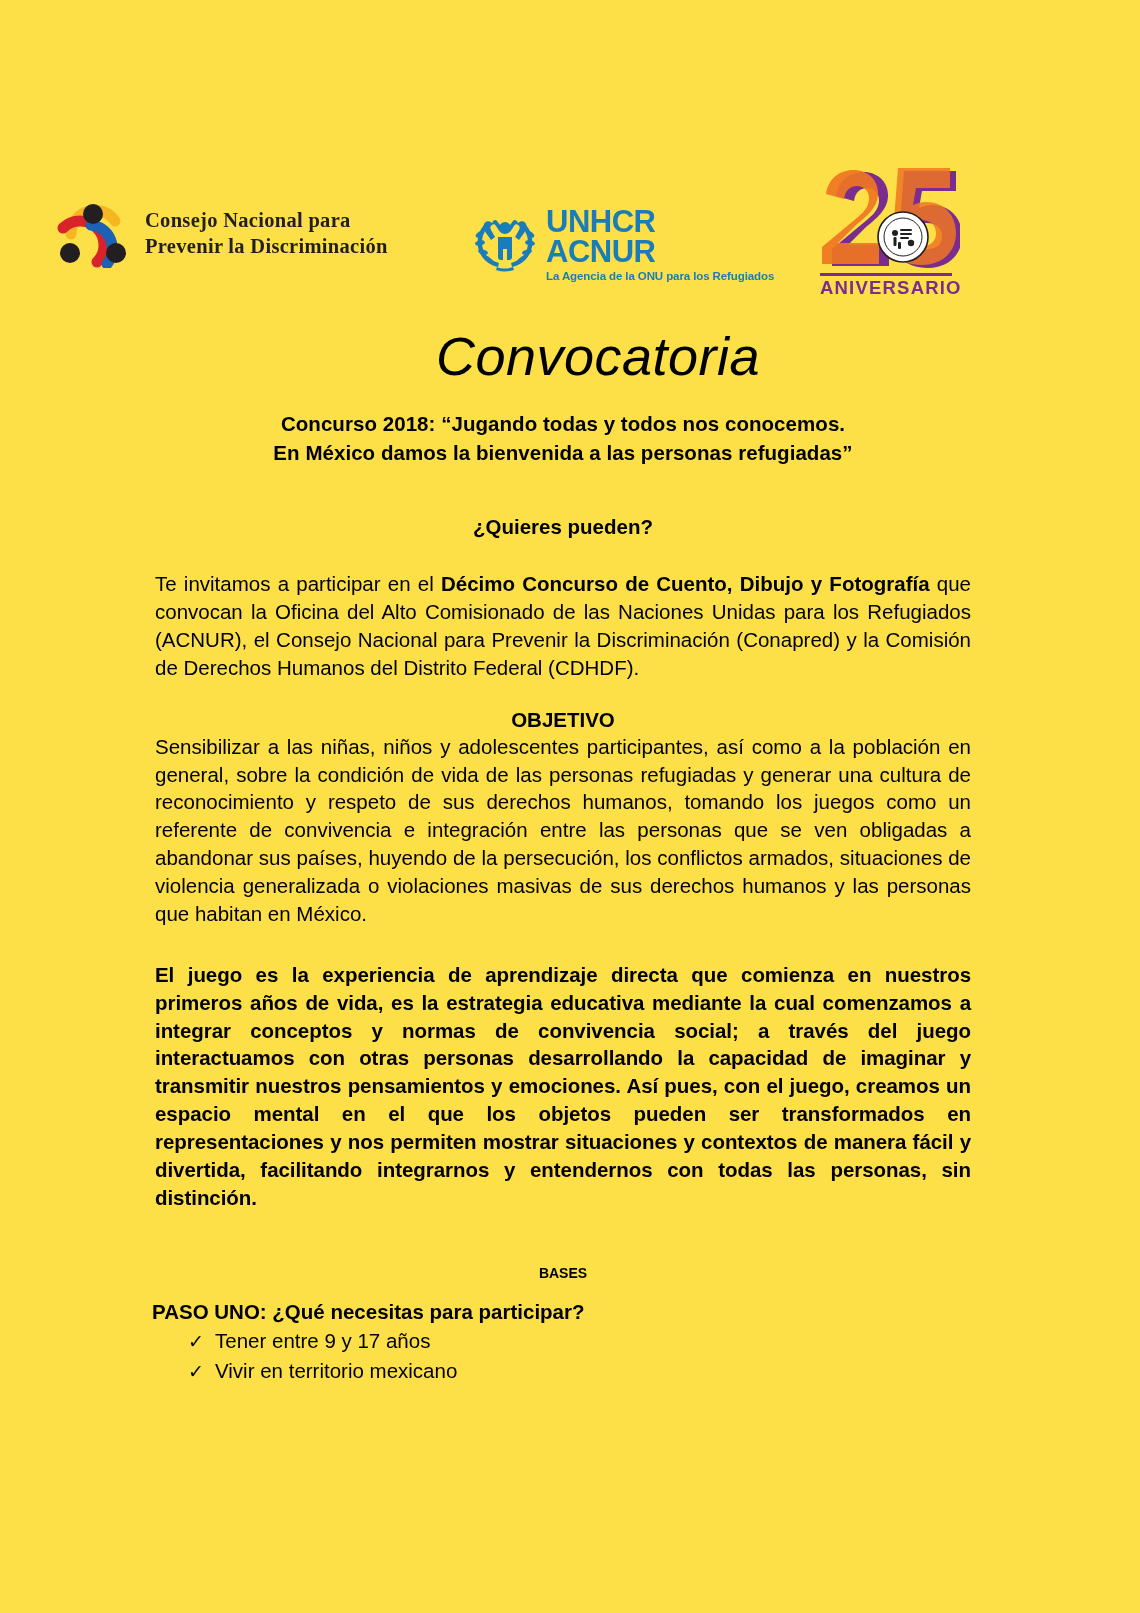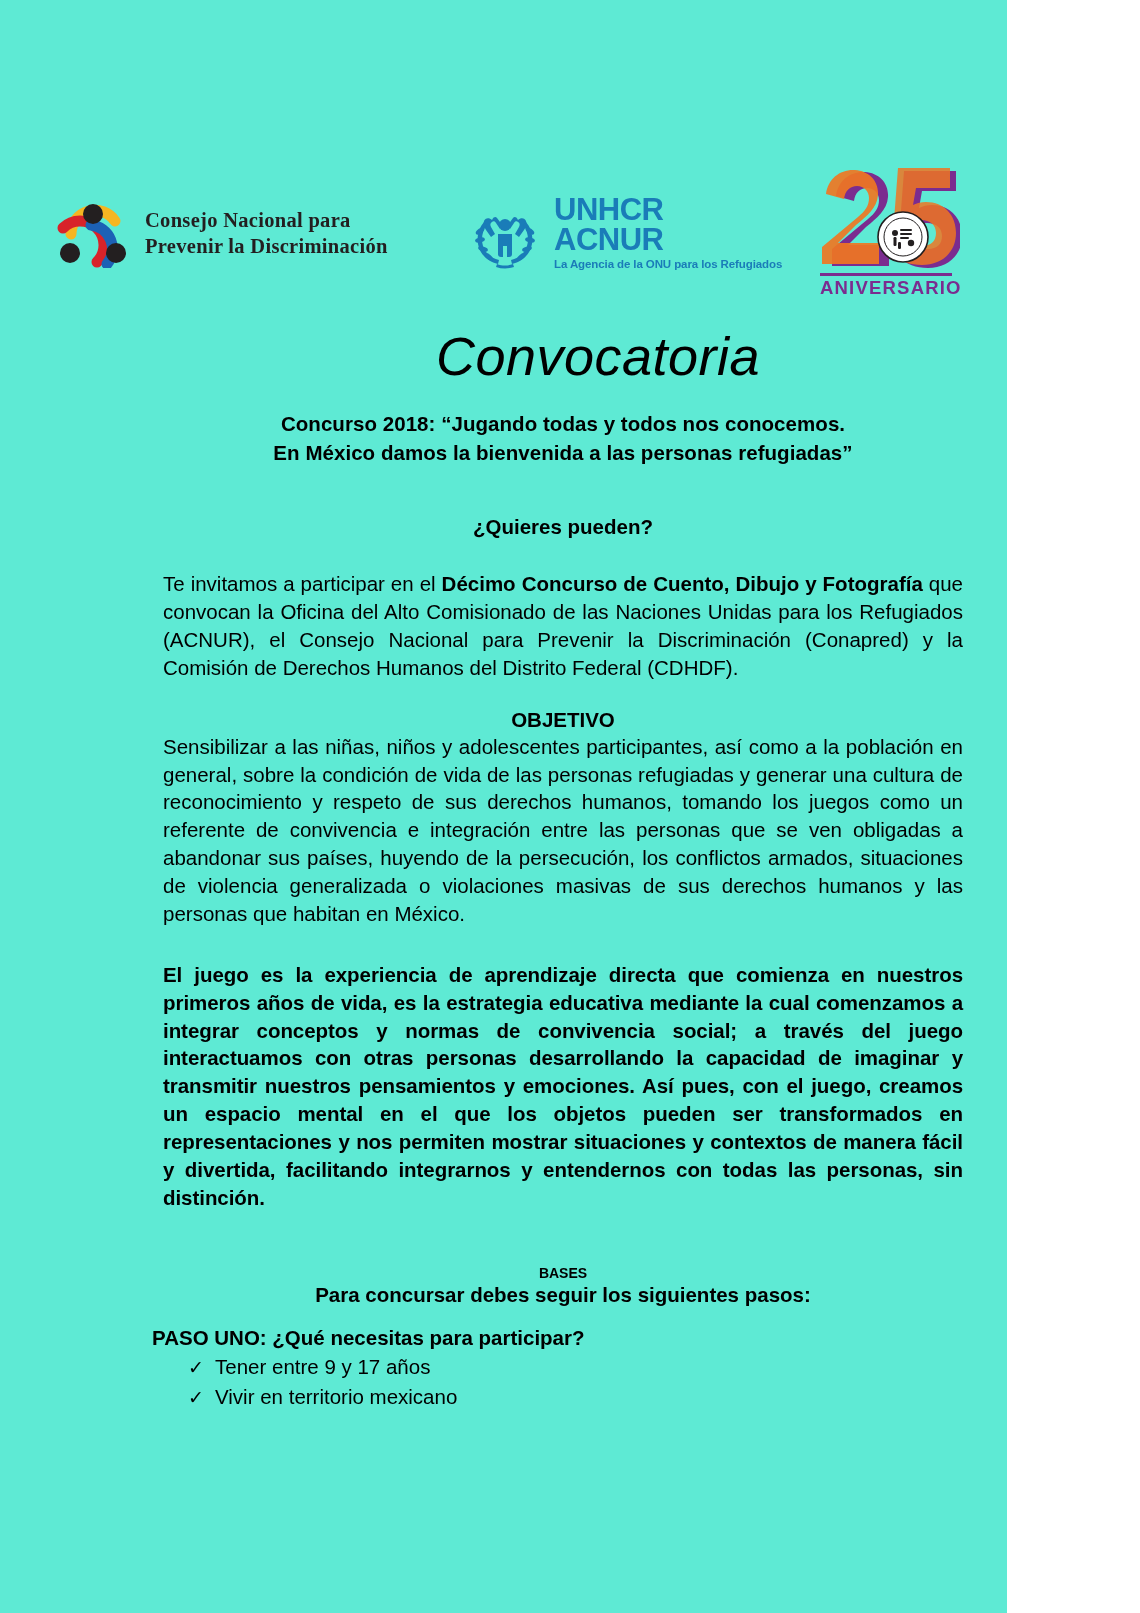--- a/index.html
+++ b/index.html
@@ -12,23 +12,23 @@
     width: 1140px;
     height: 1613px;
     position: relative;
     font-family: "Liberation Sans", sans-serif;
     color: #000000;
     overflow: hidden;
   }
 
   .page {
     position: relative;
-    width: 1007px;
+    width: 1140px;
     height: 1613px;
-    background: #5eead4;
+    background: #fde047;
     box-sizing: border-box;
   }
 
   
   .logo-bar {
     position: absolute;
     top: 155px;
     left: 0;
     width: 1140px;
     height: 150px;
@@ -59,24 +59,24 @@
     font-weight: bold;
     font-size: 20.5px;
     letter-spacing: 0.3px;
     color: #231f20;
   }
 
   
   .logo-unhcr {
     position: absolute;
     left: 466px;
-    top: 40px;
+    top: 52px;
     display: flex;
-    align-items: flex-end;
-    gap: 10px;
+    align-items: flex-start;
+    gap: 2px;
   }
   .unhcr-mark { width: 78px; height: 66px; flex: none; }
   .unhcr-mark svg { display: block; }
   .unhcr-words { line-height: 0.98; }
   .unhcr-big {
     font-family: "Liberation Sans", sans-serif;
     font-weight: bold;
     font-size: 31px;
     letter-spacing: -0.5px;
     color: #1a7cb8;
@@ -151,21 +151,21 @@
     font-weight: bold;
     font-size: 20.5px;
     margin-top: 48px;
   }
 
   p.body {
     font-size: 20.5px;
     line-height: 1.36;
     text-align: justify;
     text-justify: inter-word;
-    margin: 11px;
+    margin: 3px;
   }
   p.intro { margin-top: 31px; }
 
   .section-head {
     text-align: center;
     font-weight: bold;
     font-size: 20.5px;
     margin-top: 26px;
   }
 
@@ -323,21 +323,20 @@
 
     <p class="body intro"><span>Te invitamos a participar en el </span><b>Décimo Concurso de Cuento, Dibujo y Fotografía</b><span> que convocan la Oficina del Alto Comisionado de las Naciones Unidas para los Refugiados (ACNUR), el Consejo Nacional para Prevenir la Discriminación (Conapred) y la Comisión de Derechos Humanos del Distrito Federal (CDHDF).</span></p>
 
     <div class="section-head">OBJETIVO</div>
     <p class="body objetivo">Sensibilizar a las niñas, niños y adolescentes participantes, así como a la población en general, sobre la condición de vida de las personas refugiadas y generar una cultura de reconocimiento y respeto de sus derechos humanos, tomando los juegos como un referente de convivencia e integración entre las personas que se ven obligadas a abandonar sus países, huyendo de la persecución, los conflictos armados, situaciones de violencia generalizada o violaciones masivas de sus derechos humanos y las personas que habitan en México.</p>
 
     <p class="body bold-para">El juego es la experiencia de aprendizaje directa que comienza en nuestros primeros años de vida, es la estrategia educativa mediante la cual comenzamos a integrar conceptos y normas de convivencia social; a través del juego interactuamos con otras personas desarrollando la capacidad de imaginar y transmitir nuestros pensamientos y emociones. Así pues, con el juego, creamos un espacio mental en el que los objetos pueden ser transformados en representaciones y nos permiten mostrar situaciones y contextos de manera fácil y divertida, facilitando integrarnos y entendernos con todas las personas, sin distinción.</p>
 
     <div class="bases-block">
       <div class="bases-head">BASES</div>
-      <div class="bases-sub">Para concursar debes seguir los siguientes pasos:</div>
 
       <div class="paso-head">PASO UNO: ¿Qué necesitas para participar?</div>
 
       <ul class="checklist">
         <li>
           <span class="check">✓</span>
           <span>Tener entre 9 y 17 años</span>
         </li>
         <li>
           <span class="check">✓</span>

